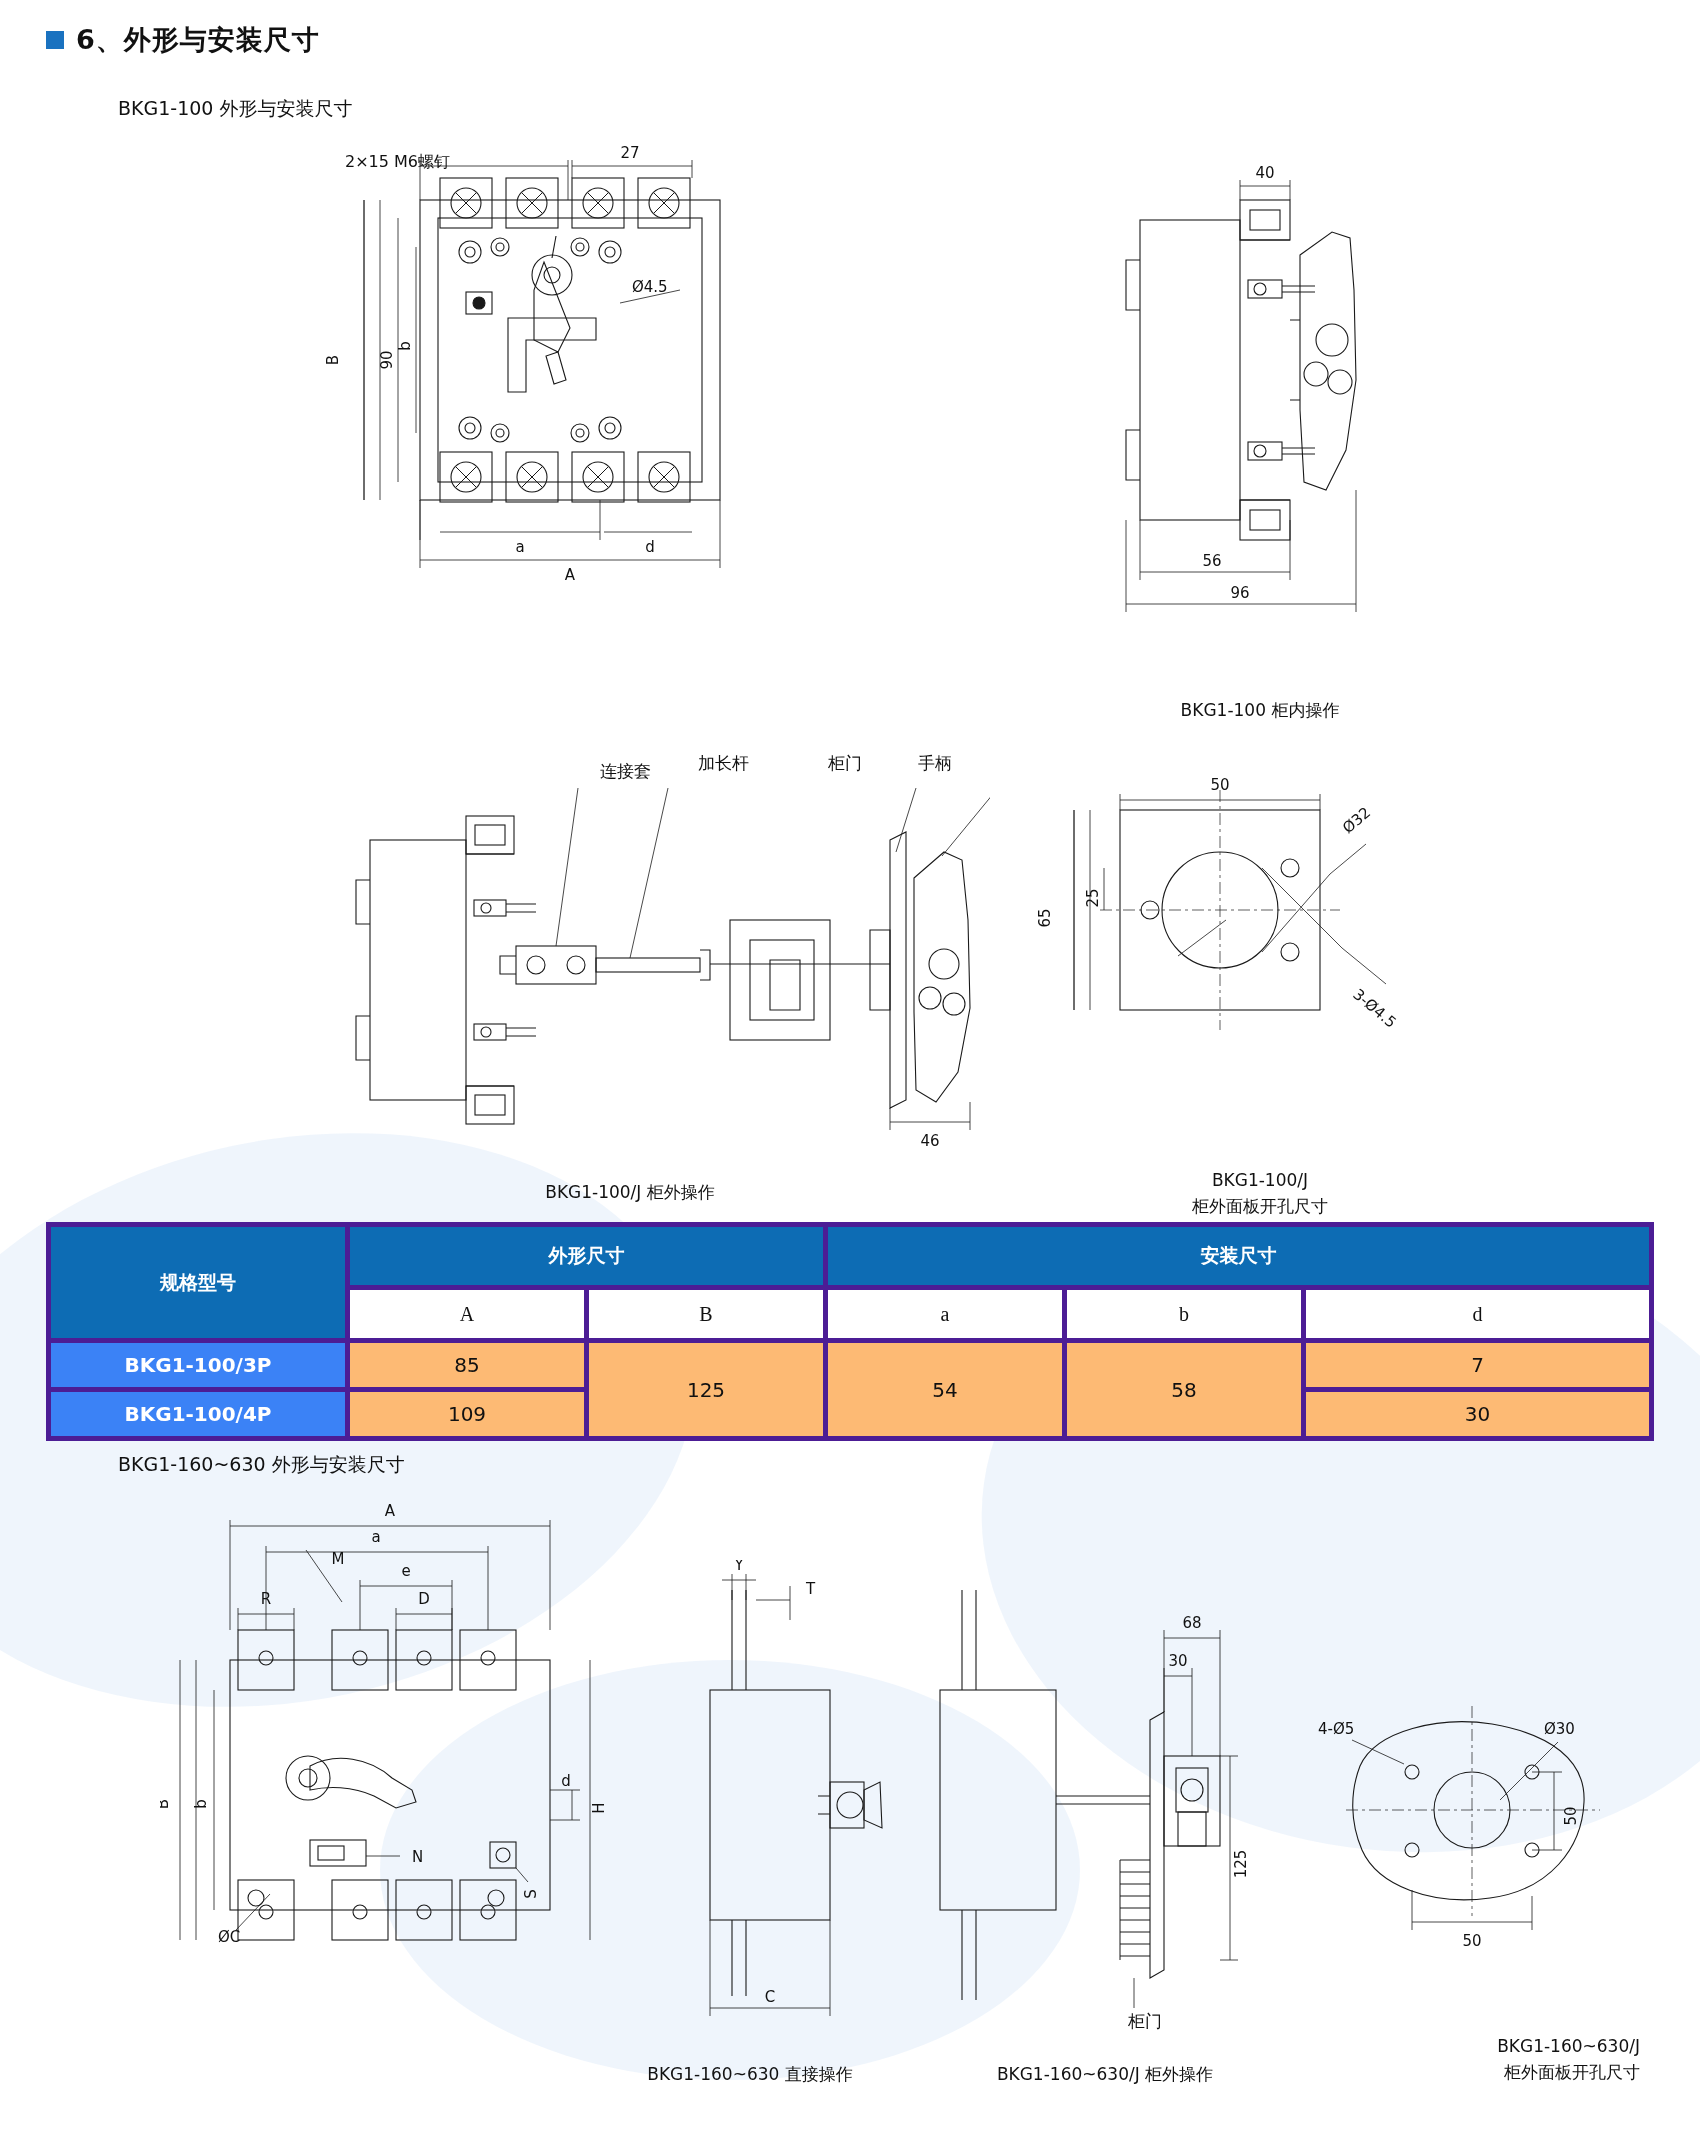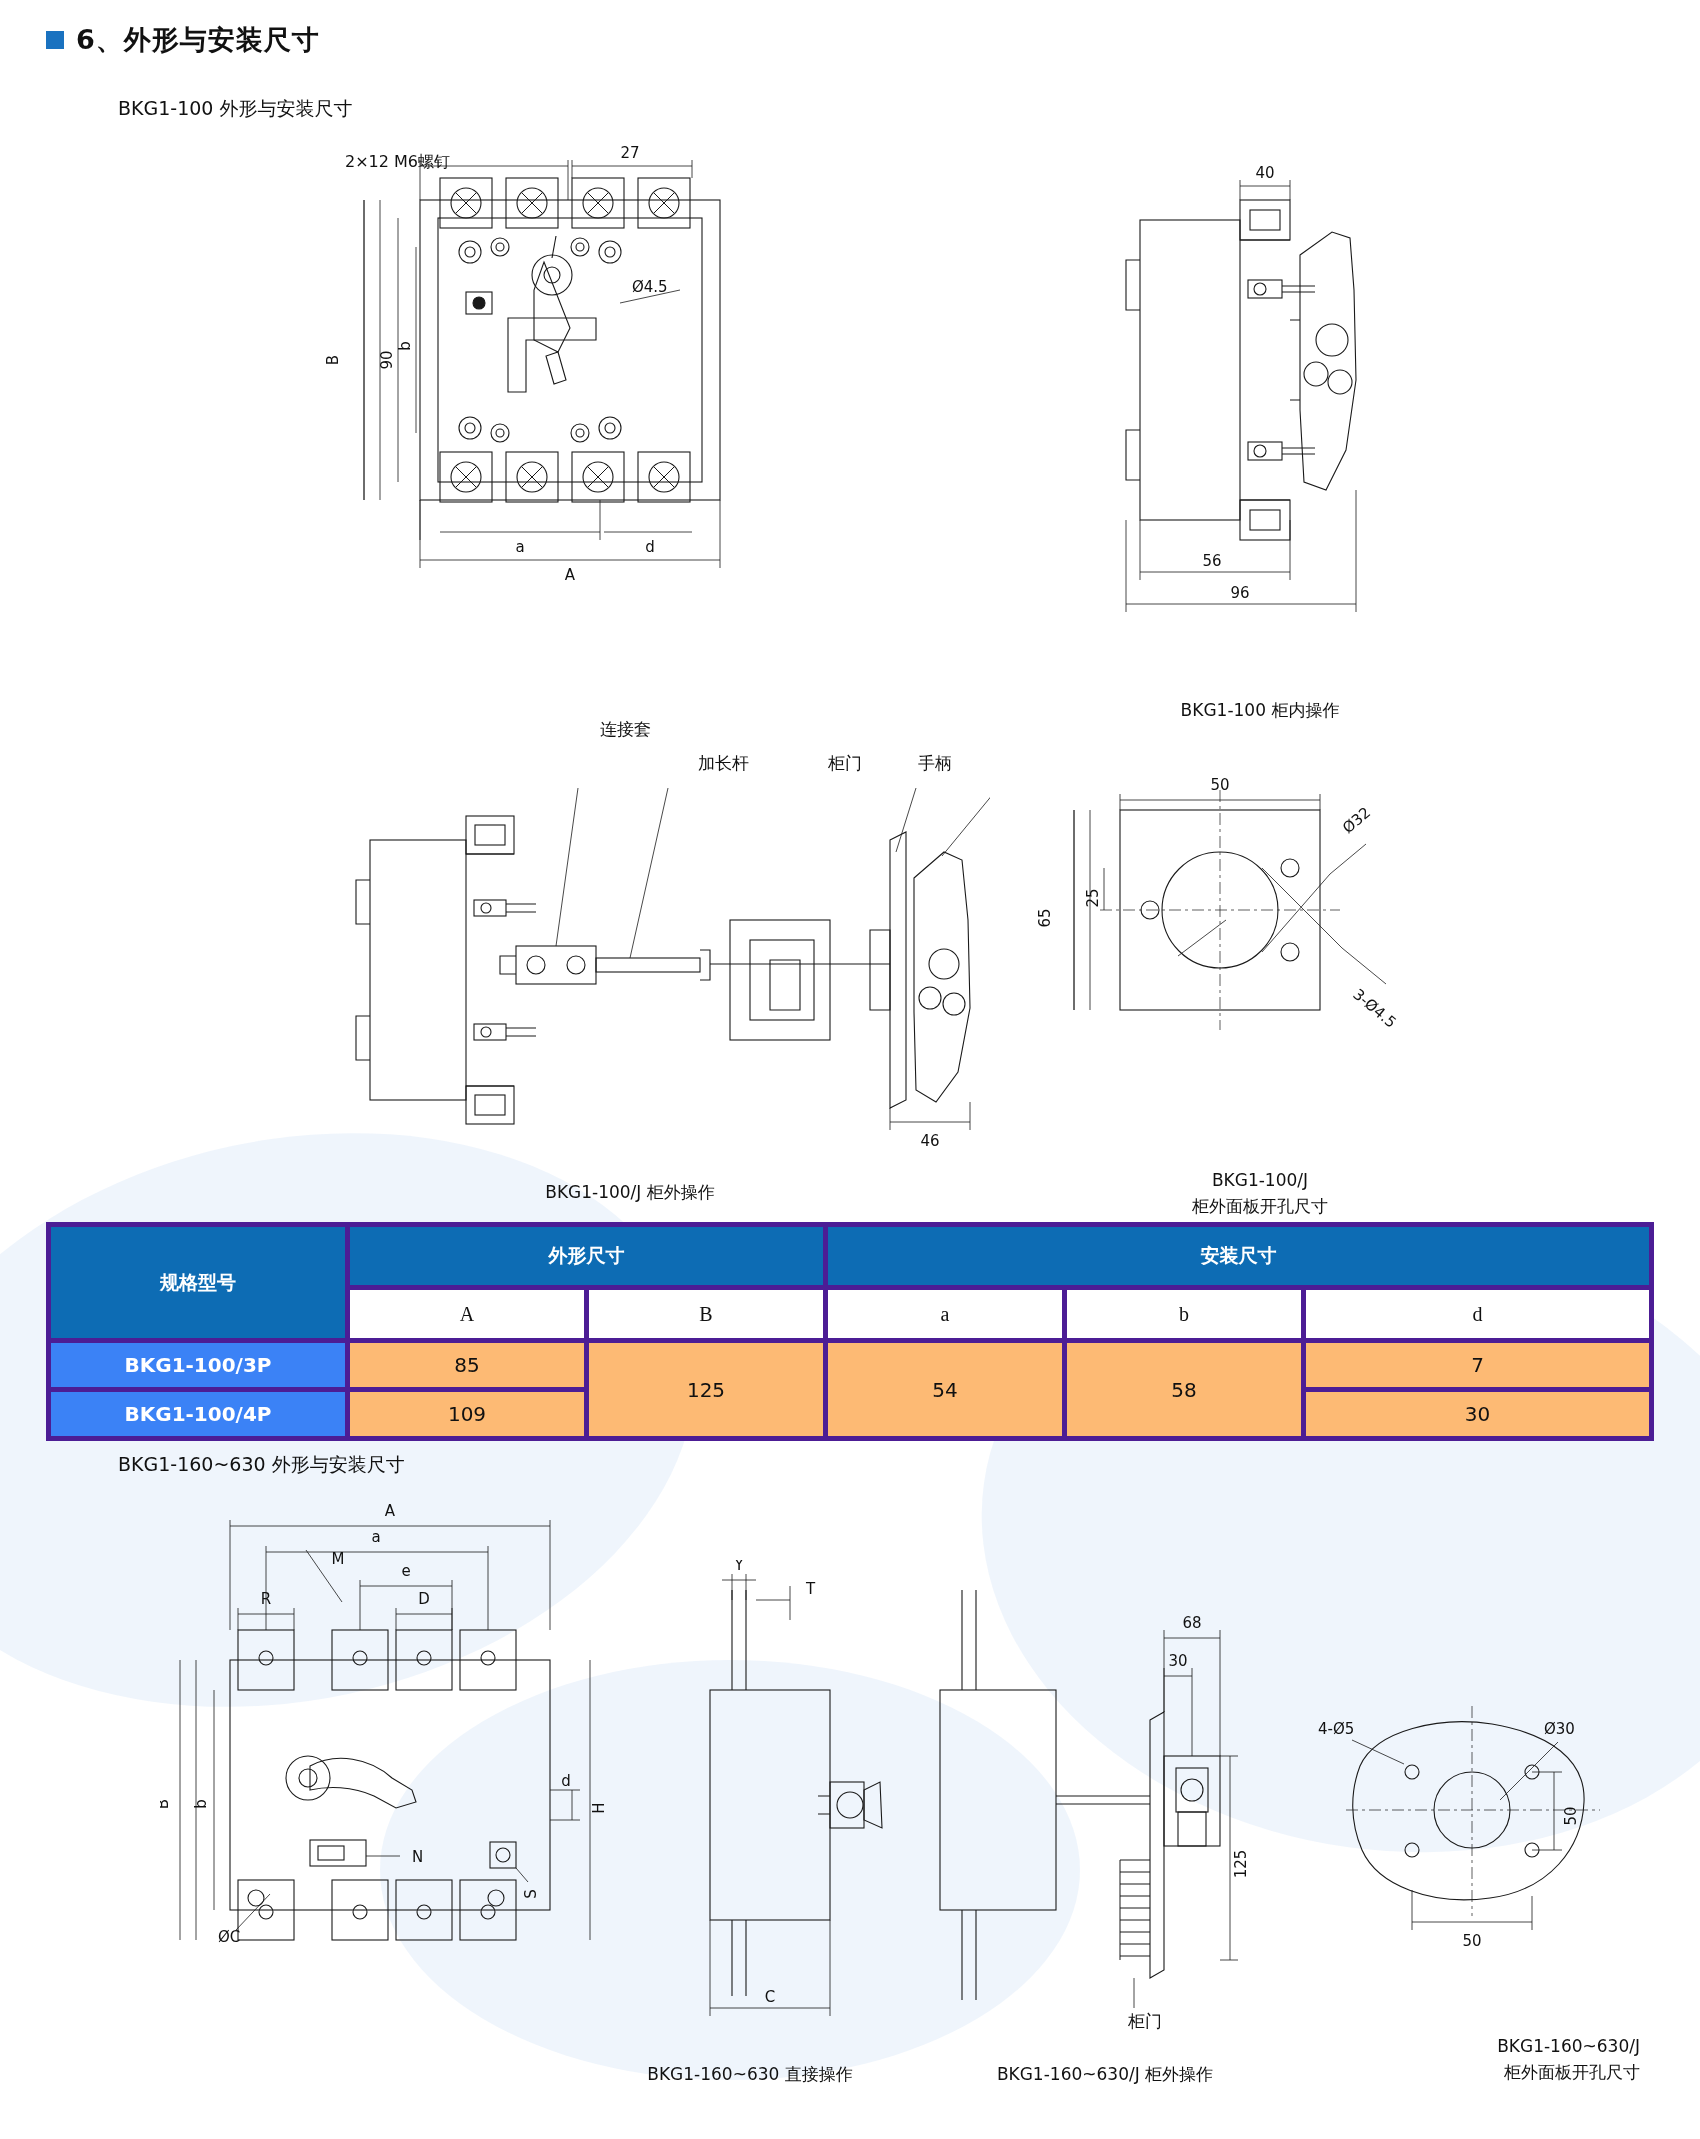--- a/index.html
+++ b/index.html
@@ -149,21 +149,21 @@
       <text x="72" y="220" transform="rotate(-90 72 220)" text-anchor="middle">90</text>
       <text x="90" y="206" transform="rotate(-90 90 206)" text-anchor="middle">b</text>
       <text x="200" y="412" text-anchor="middle">a</text>
       <text x="330" y="412" text-anchor="middle">d</text>
       <text x="250" y="440" text-anchor="middle">A</text>
       <text x="312" y="152">Ø4.5</text>
       <text x="310" y="18" text-anchor="middle">27</text>
     </g>
   </svg>
   </div>
-  <div style="position:absolute;left:345px;top:152px;font-family:'DejaVu Sans',sans-serif;font-size:16px;">2×12 M6螺钉</div>
+  <div style="position:absolute;left:345px;top:152px;font-family:'DejaVu Sans',sans-serif;font-size:16px;">2×15 M6螺钉</div>
 
   <div class="dw" style="left:1100px;top:160px;">
   <svg width="320" height="500" viewBox="0 0 320 500">
     <g fill="none" stroke="#1a1a1a" stroke-width="1.1">
       <rect x="40" y="60" width="100" height="300"></rect>
       <path d="M40 100 L26 100 L26 150 L40 150 M40 270 L26 270 L26 320 L40 320"></path>
       <rect x="140" y="40" width="50" height="40"></rect>
       <rect x="140" y="340" width="50" height="40"></rect>
       <rect x="150" y="50" width="30" height="20"></rect>
       <rect x="150" y="350" width="30" height="20"></rect>
@@ -243,21 +243,21 @@
       <path d="M566 92 L586 28"></path>
       <path d="M612 96 L668 28"></path>
       <path d="M560 370 L560 348 M640 370 L640 342"></path>
       <path d="M560 362 L640 362"></path>
     </g>
     <g font-size="15" fill="#111">
       <text x="600" y="386" text-anchor="middle">46</text>
     </g>
   </svg>
   </div>
-  <div style="position:absolute;left:600px;top:718px;font-family:Liberation Mono, monospace;font-size:17px;">连接套</div>
+  <div style="position:absolute;left:600px;top:760px;font-family:Liberation Mono, monospace;font-size:17px;">连接套</div>
   <div style="position:absolute;left:698px;top:752px;font-family:'DejaVu Sans',sans-serif;font-size:17px;">加长杆</div>
   <div style="position:absolute;left:828px;top:752px;font-family:'DejaVu Sans',sans-serif;font-size:17px;">柜门</div>
   <div style="position:absolute;left:918px;top:752px;font-family:'DejaVu Sans',sans-serif;font-size:17px;">手柄</div>
   <div class="cap" style="left:450px;top:1180px;width:360px;">BKG1-100/J 柜外操作</div>
 
   <div class="dw" style="left:1030px;top:770px;">
   <svg width="420" height="340" viewBox="0 0 420 340">
     <g fill="none" stroke="#1a1a1a" stroke-width="1.1">
       <rect x="90" y="40" width="200" height="200"></rect>
       <circle cx="190" cy="140" r="58"></circle>

